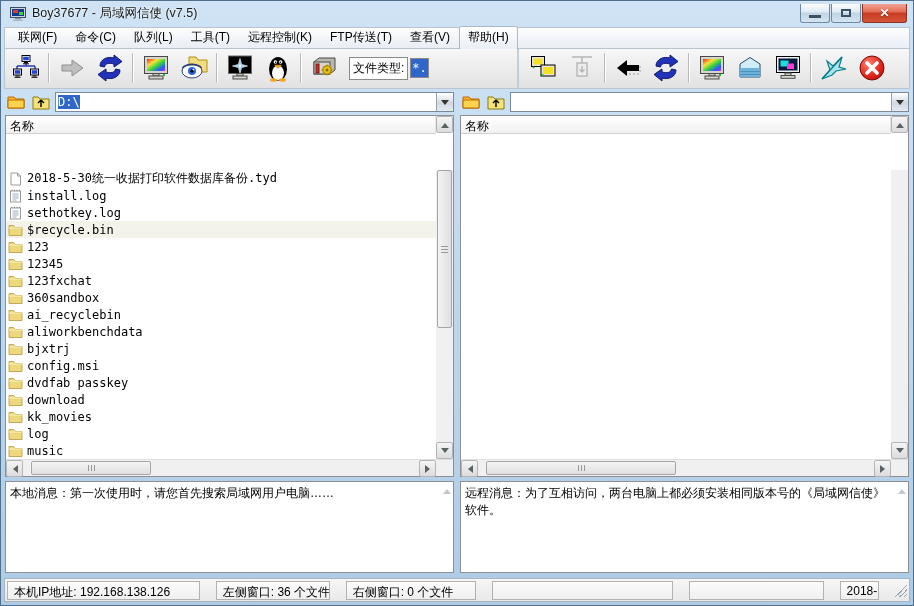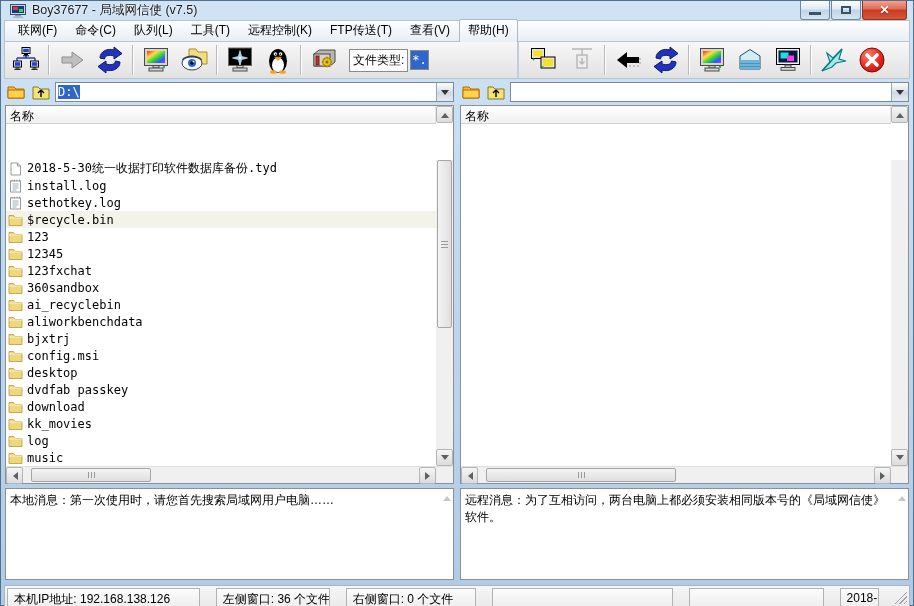--- a/index.html
+++ b/index.html
@@ -486,30 +486,20 @@
                 <span class="fname">config.msi</span>
               </div>
               <div class="row">
                 <span class="fic" data-icon="folder">
                   <svg class="i-folder" viewBox="0 0 15 14">
                     <path d="M1 2.5 h4.5 l1.5 2 h7 v8 H1 Z" fill="#efd87c" stroke="#b59b3a" stroke-width="0.8"></path>
                     <path d="M1 5 h13" stroke="#fbf3c2" stroke-width="1"></path>
                   </svg>
 
                 </span>
-                <span class="fname">desktop</span>
-              </div>
-              <div class="row">
-                <span class="fic" data-icon="folder">
-                  <svg class="i-folder" viewBox="0 0 15 14">
-                    <path d="M1 2.5 h4.5 l1.5 2 h7 v8 H1 Z" fill="#efd87c" stroke="#b59b3a" stroke-width="0.8"></path>
-                    <path d="M1 5 h13" stroke="#fbf3c2" stroke-width="1"></path>
-                  </svg>
-
-                </span>
                 <span class="fname">dvdfab passkey</span>
               </div>
               <div class="row">
                 <span class="fic" data-icon="folder">
                   <svg class="i-folder" viewBox="0 0 15 14">
                     <path d="M1 2.5 h4.5 l1.5 2 h7 v8 H1 Z" fill="#efd87c" stroke="#b59b3a" stroke-width="0.8"></path>
                     <path d="M1 5 h13" stroke="#fbf3c2" stroke-width="1"></path>
                   </svg>
 
                 </span>

